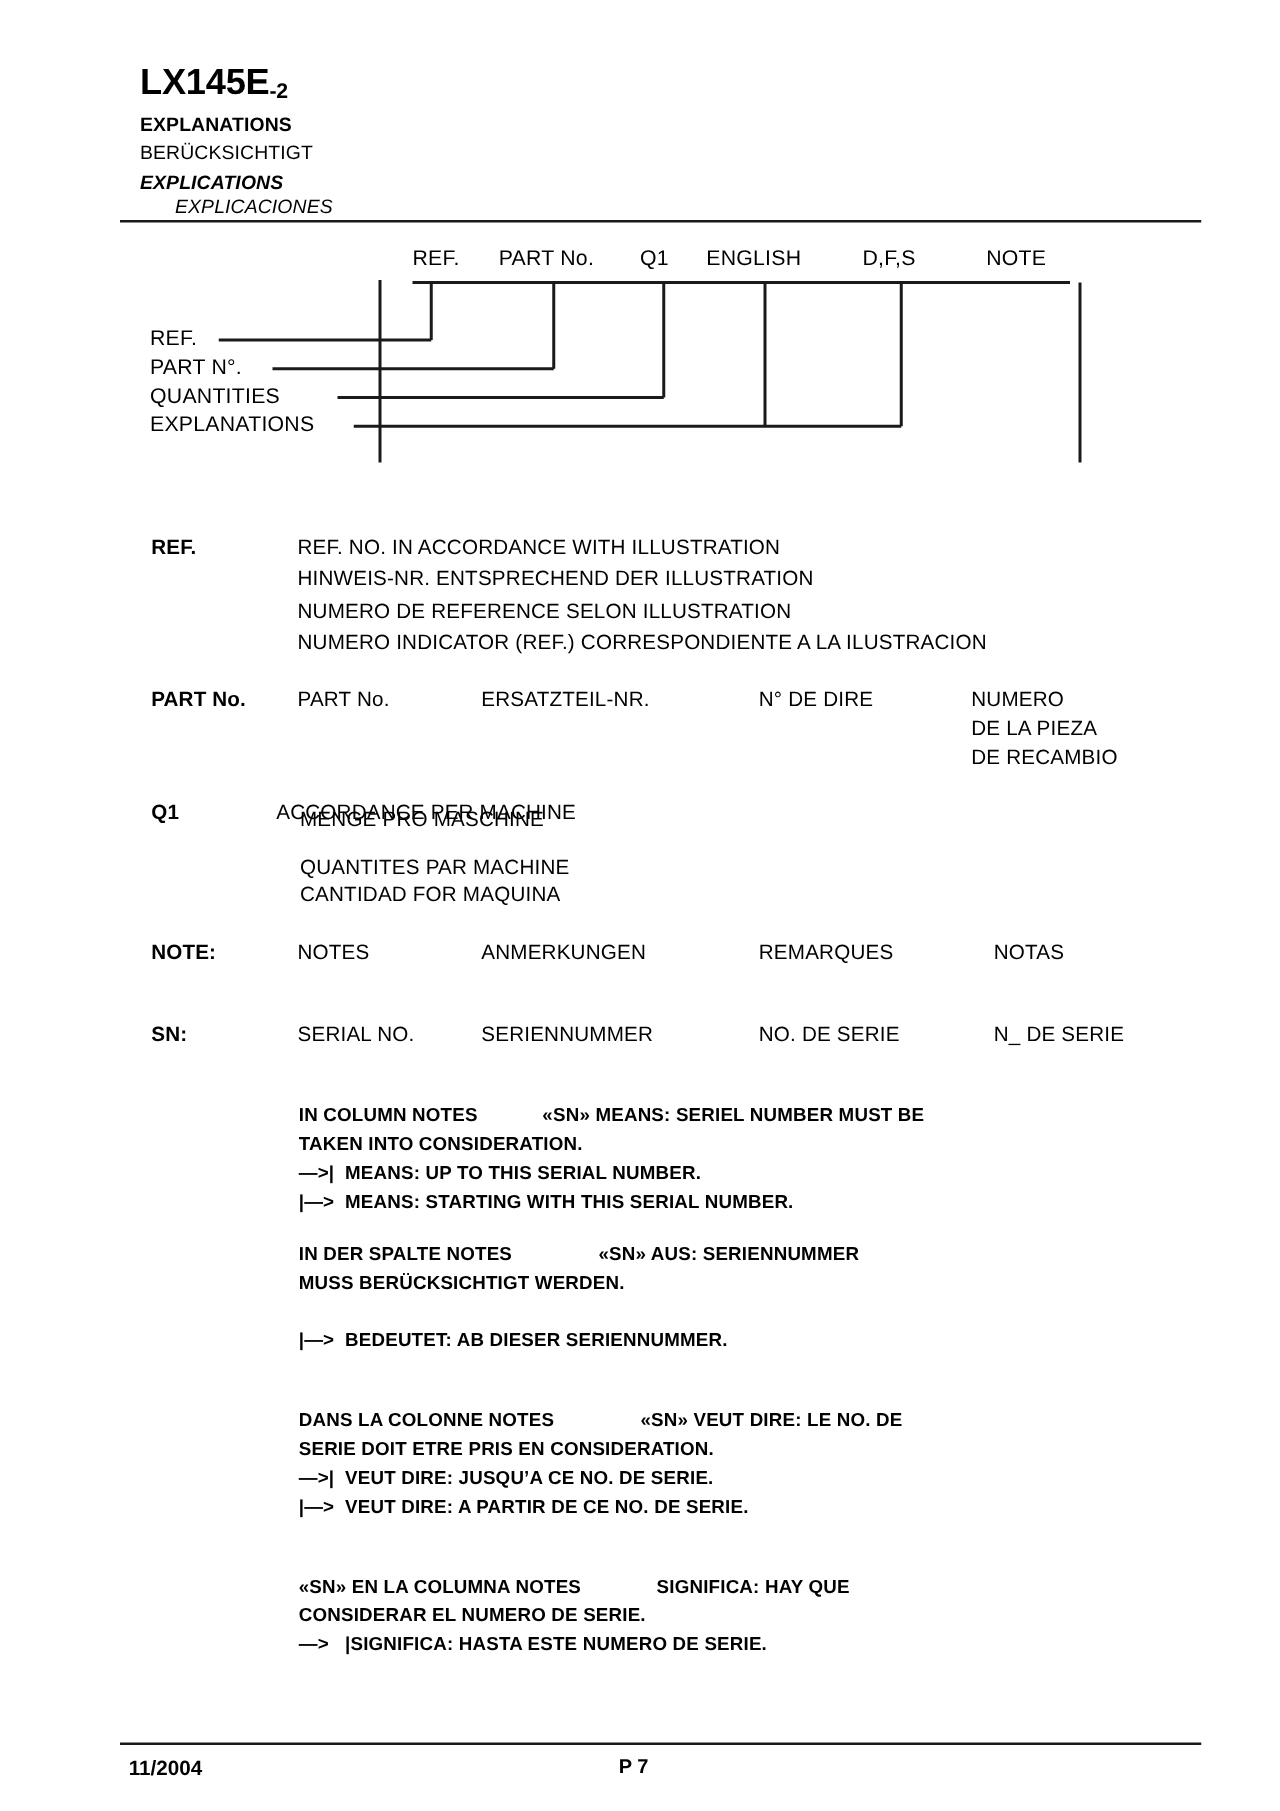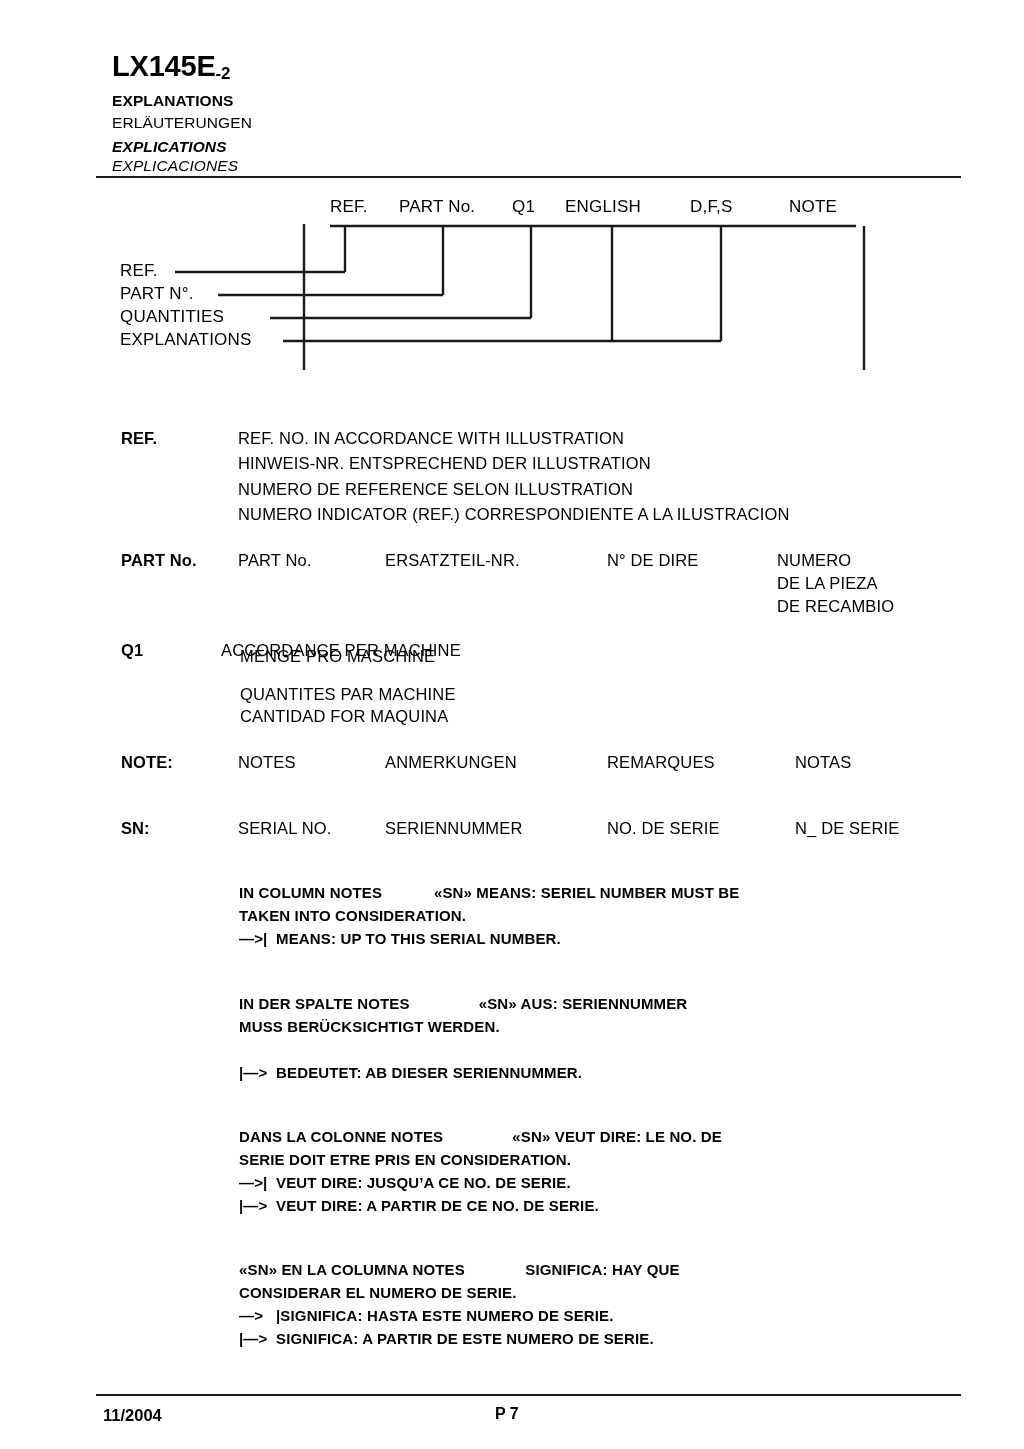--- a/index.html
+++ b/index.html
@@ -39,21 +39,21 @@
   .hdr-line {
     position: absolute;
     left: 112px;
     font-size: 15.5px;
     white-space: nowrap;
     letter-spacing: 0.1px;
   }
   .hdr-1 { top: 92px;  font-weight: bold; }
   .hdr-2 { top: 114px; font-weight: normal; }
   .hdr-3 { top: 138px; font-weight: bold; font-style: italic; }
-  .hdr-4 { top: 157px; font-weight: normal; font-style: italic; }
+  .hdr-4 { top: 157px; font-weight: normal; font-style: italic; margin-left: 28px; }
 
   .rule-top {
     position: absolute;
     left: 96px;
     top: 176px;
     width: 865px;
     height: 0;
     border-top: 2.5px solid #1a1a1a;
   }
 
@@ -134,21 +134,21 @@
   }
 </style>
 </head>
 <body>
 
 <div id="page">
 
   <div class="model-title"><span>LX145E</span><span class="sub">-2</span></div>
 
   <div class="hdr-line hdr-1">EXPLANATIONS</div>
-  <div class="hdr-line hdr-2">ERLÄUTERUNGEN</div>
+  <div class="hdr-line hdr-2">BERÜCKSICHTIGT</div>
   <div class="hdr-line hdr-3">EXPLICATIONS</div>
   <div class="hdr-line hdr-4">EXPLICACIONES</div>
 
   <div class="rule-top"></div>
 
   <svg class="diagram" viewBox="0 0 1024 1449" width="1024" height="1449" aria-hidden="true">
     <g stroke="#1a1a1a" stroke-width="2.4" fill="none" stroke-linecap="butt">
 
       <line x1="330" y1="226" x2="856" y2="226"></line>
 
@@ -212,32 +212,32 @@
 
   <div class="def-key" style="top:819px">SN:</div>
   <div class="def-val" style="left:238px; top:819px">SERIAL NO.</div>
   <div class="def-val" style="left:385px; top:819px">SERIENNUMMER</div>
   <div class="def-val" style="left:607px; top:819px">NO. DE SERIE</div>
   <div class="def-val" style="left:795px; top:819px">N_ DE SERIE</div>
 
   <div class="note-line" style="top:884px">IN COLUMN NOTES            «SN» MEANS: SERIEL NUMBER MUST BE</div>
   <div class="note-line" style="top:907px">TAKEN INTO CONSIDERATION.</div>
   <div class="note-line" style="top:930px">—&gt;|  MEANS: UP TO THIS SERIAL NUMBER.</div>
+  <div class="note-line" style="top:953px">|—&gt;  MEANS: STARTING WITH THIS SERIAL NUMBER.</div>
 
   <div class="note-line" style="top:995px">IN DER SPALTE NOTES                «SN» AUS: SERIENNUMMER</div>
   <div class="note-line" style="top:1018px">MUSS BERÜCKSICHTIGT WERDEN.</div>
   <div class="note-line" style="top:1064px">|—&gt;  BEDEUTET: AB DIESER SERIENNUMMER.</div>
 
   <div class="note-line" style="top:1128px">DANS LA COLONNE NOTES                «SN» VEUT DIRE: LE NO. DE</div>
   <div class="note-line" style="top:1151px">SERIE DOIT ETRE PRIS EN CONSIDERATION.</div>
   <div class="note-line" style="top:1197px">|—&gt;  VEUT DIRE: A PARTIR DE CE NO. DE SERIE.</div>
   <div class="note-line" style="top:1174px">—&gt;|  VEUT DIRE: JUSQU’A CE NO. DE SERIE.</div>
 
   <div class="note-line" style="top:1261px">«SN» EN LA COLUMNA NOTES              SIGNIFICA: HAY QUE</div>
   <div class="note-line" style="top:1284px">CONSIDERAR EL NUMERO DE SERIE.</div>
   <div class="note-line" style="top:1307px">—&gt;   |SIGNIFICA: HASTA ESTE NUMERO DE SERIE.</div>
-  <div class="note-line" style="top:1330px">|—&gt;  SIGNIFICA: A PARTIR DE ESTE NUMERO DE SERIE.</div>
 
   <div class="rule-bot"></div>
   <div class="foot-date">11/2004</div>
   <div class="foot-page">P 7</div>
 
 </div>
 
 </body></html>

